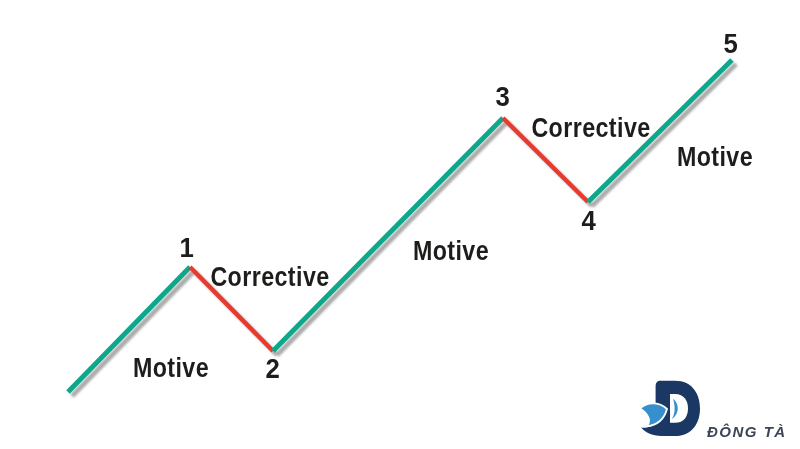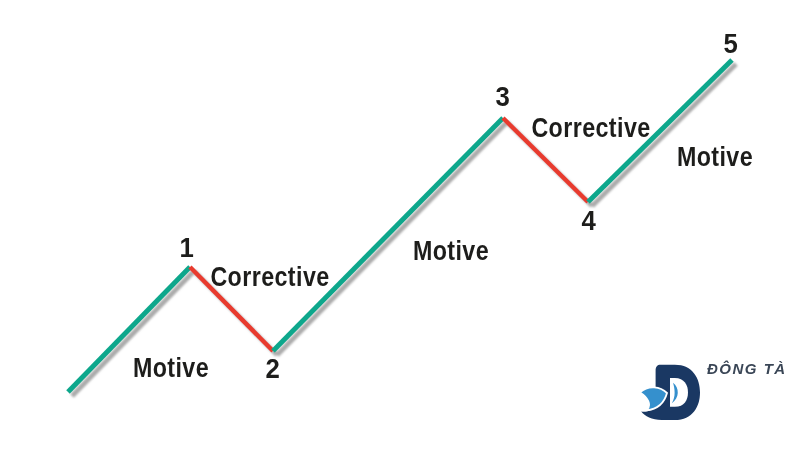--- a/index.html
+++ b/index.html
@@ -20,21 +20,21 @@
     white-space:nowrap;
     letter-spacing:0.5px;
     line-height:1;
   }
   .lbl.num{transform:translate(-50%,-50%) scaleX(0.92);font-size:28px;}
   .logo{
     position:absolute;
     left:640px;top:360px;
     width:150px;height:82px;
     display:flex;
-    align-items:flex-start;
+    align-items:flex-end;
     gap:7px;
   }
   .logo-icon{flex:0 0 auto;}
   .logo-text{display:flex;flex-direction:column;justify-content:center;}
   .logo-title{
     font-style:italic;
     font-weight:600;
     font-size:15px;
     letter-spacing:1.5px;
     color:#3a4656;

